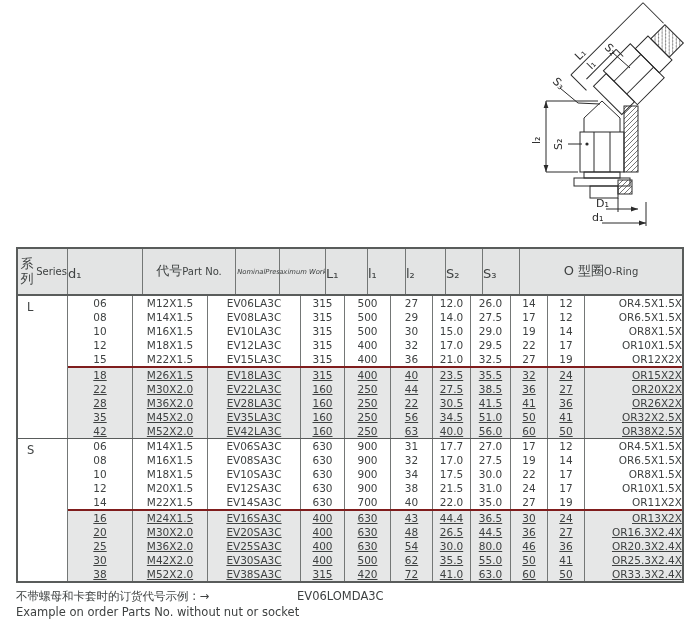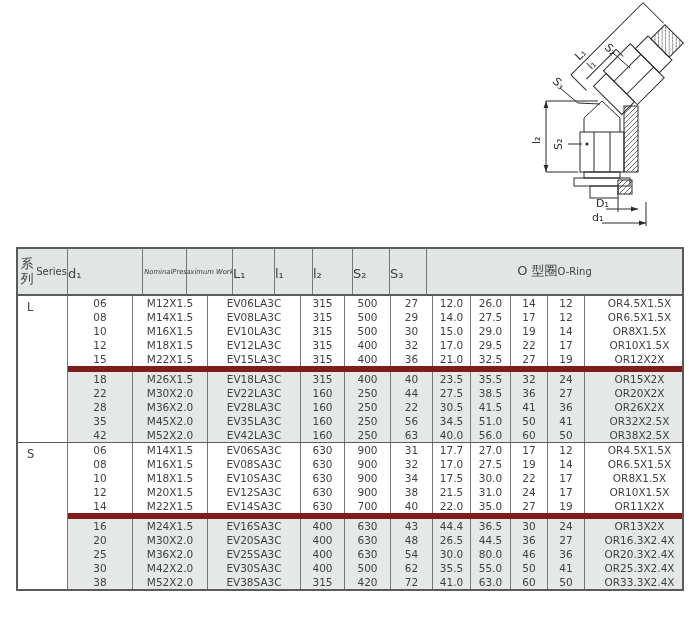--- a/index.html
+++ b/index.html
@@ -36,30 +36,30 @@
   .th.top { justify-content:flex-start; padding-top:5px; }
 
   .tbody { width:100%; }
   .group { display:flex; }
   .group + .group { border-top:1.5px solid #595c5b; }
   .series-cell {
     width:50px; box-sizing:border-box; border-right:1px solid #747776;
     font-size:11.5px; padding:4px 0 0 9px; background:#fff;
   }
   .group-right { flex:1; }
-  .block + .block { border-top:6px solid #7f1d1d; }
+  .block + .block { border-top:2px solid #7f1d1d;text-decoration:underline; }
   .block.shaded { background:#e6e7e7; }
   .row { display:flex; height:14px; }
   .cell {
     box-sizing:border-box; border-right:1px solid #747776;
     height:14px; line-height:14px; font-size:10.5px; text-align:center;
     white-space:nowrap; overflow:hidden;
   }
   .cell:last-child { border-right:none; }
-  .cell.oring { text-align:center; padding-left:12px; }
+  .cell.oring { text-align:right; padding-left:12px; }
 
   
   .footer { position:absolute; left:16px; top:589px; font-size:11.5px; color:#3f4242; }
   .footer .line1 { position:relative; height:15px; }
   .footer .code { position:absolute; left:281px; top:0; }
   .footer .line2 { margin-top:1px; font-size:11.5px; }
 </style>
 </head>
 <body>
 
@@ -139,20 +139,24 @@
 
   <div class="spec-table">
     <div class="thead">
       <div class="th w0">
         <div class="zh">系列</div>
         <div class="en">Series</div>
       </div>
       <div class="th w2 top">
         <div class="dim-h">d₁</div>
       </div>
+      <div class="th w3">
+        <div class="zh">代号</div>
+        <div class="en">Part No.</div>
+      </div>
       <div class="th w4">
         <div class="zh-sm">公称压力</div>
         <div class="en-xs">Nominal</div>
         <div class="en-xs">Pressure (Bar)</div>
       </div>
       <div class="th w5">
         <div class="zh-sm">最大工作压力</div>
         <div class="en-xs">Maximum Working</div>
         <div class="en-xs">Pressure (Bar)</div>
       </div>
@@ -451,14 +455,21 @@
                 <div class="cell w9">60</div>
                 <div class="cell w10">50</div>
                 <div class="cell w11 oring">OR33.3X2.4X</div>
               </div>
             </div>
           </div>
         </div>
       </div>
   </div>
 
+  <div class="footer">
+    <div class="line1">
+      <span>不带螺母和卡套时的订货代号示例 : →</span>
+      <span class="code">EV06LOMDA3C</span>
+    </div>
+    <div class="line2">Example on order Parts No. without nut or socket</div>
+  </div>
 
 </div>
 
 </body></html>

